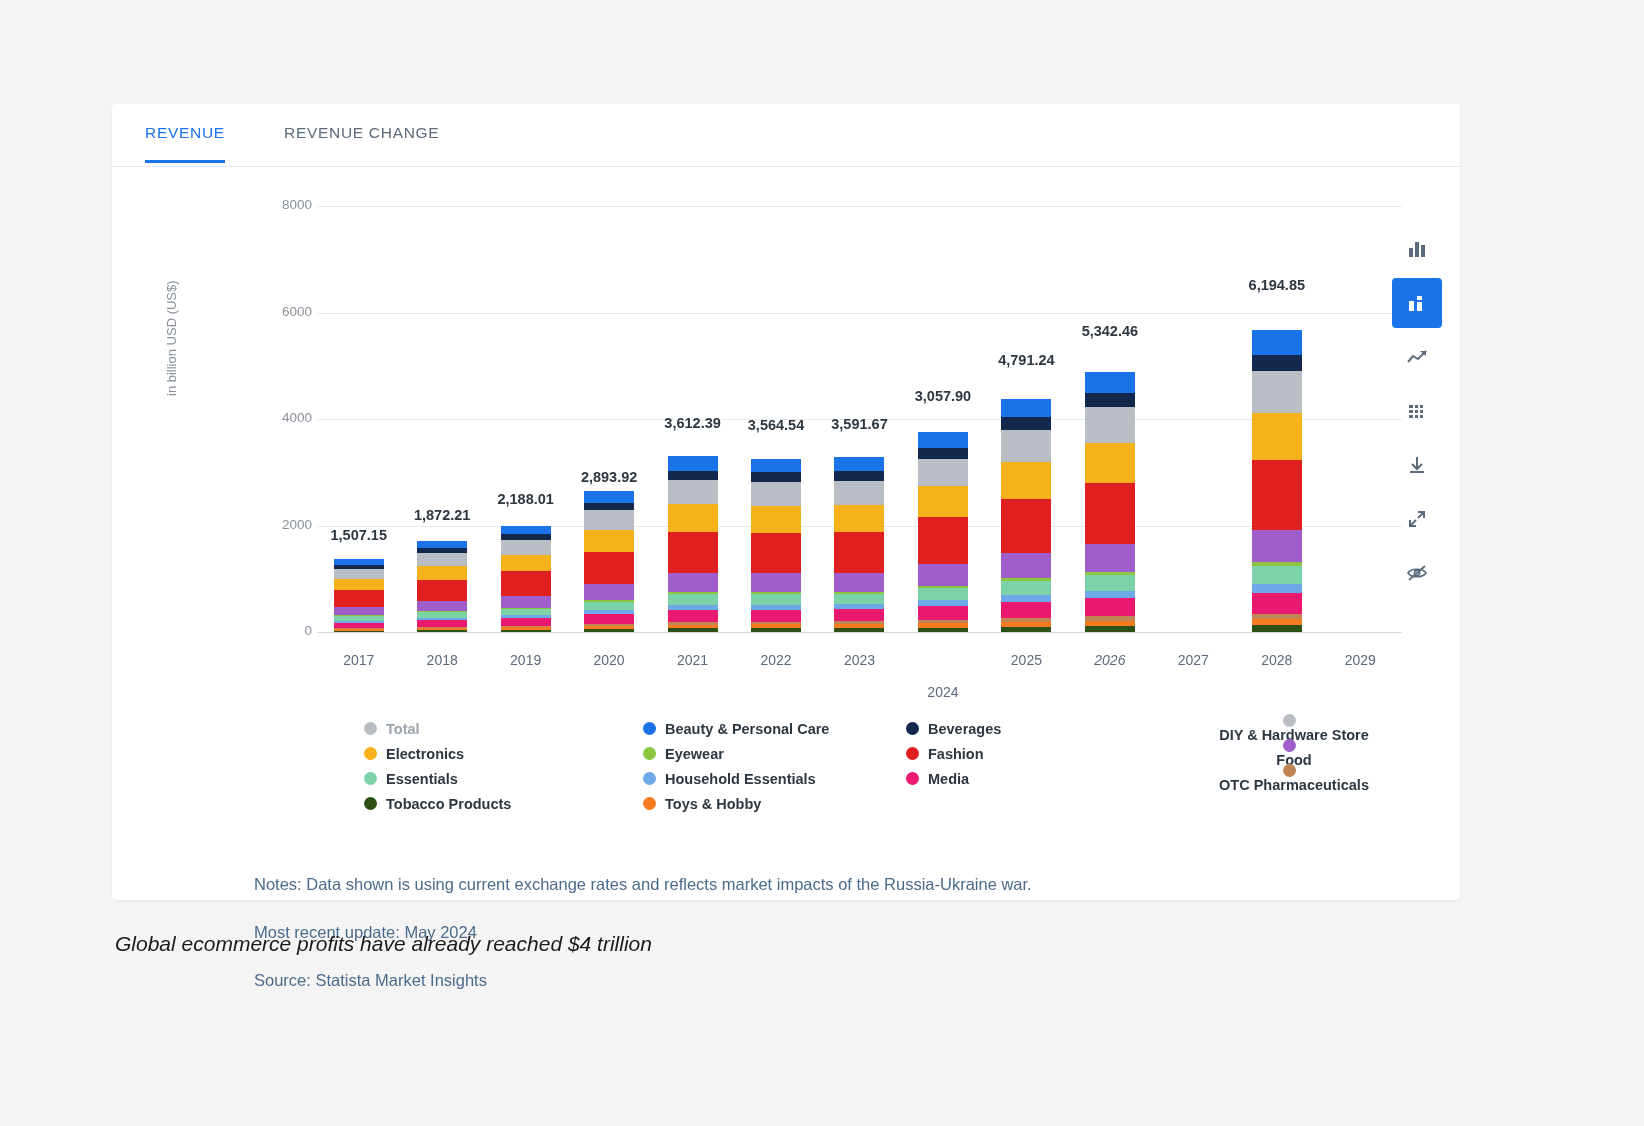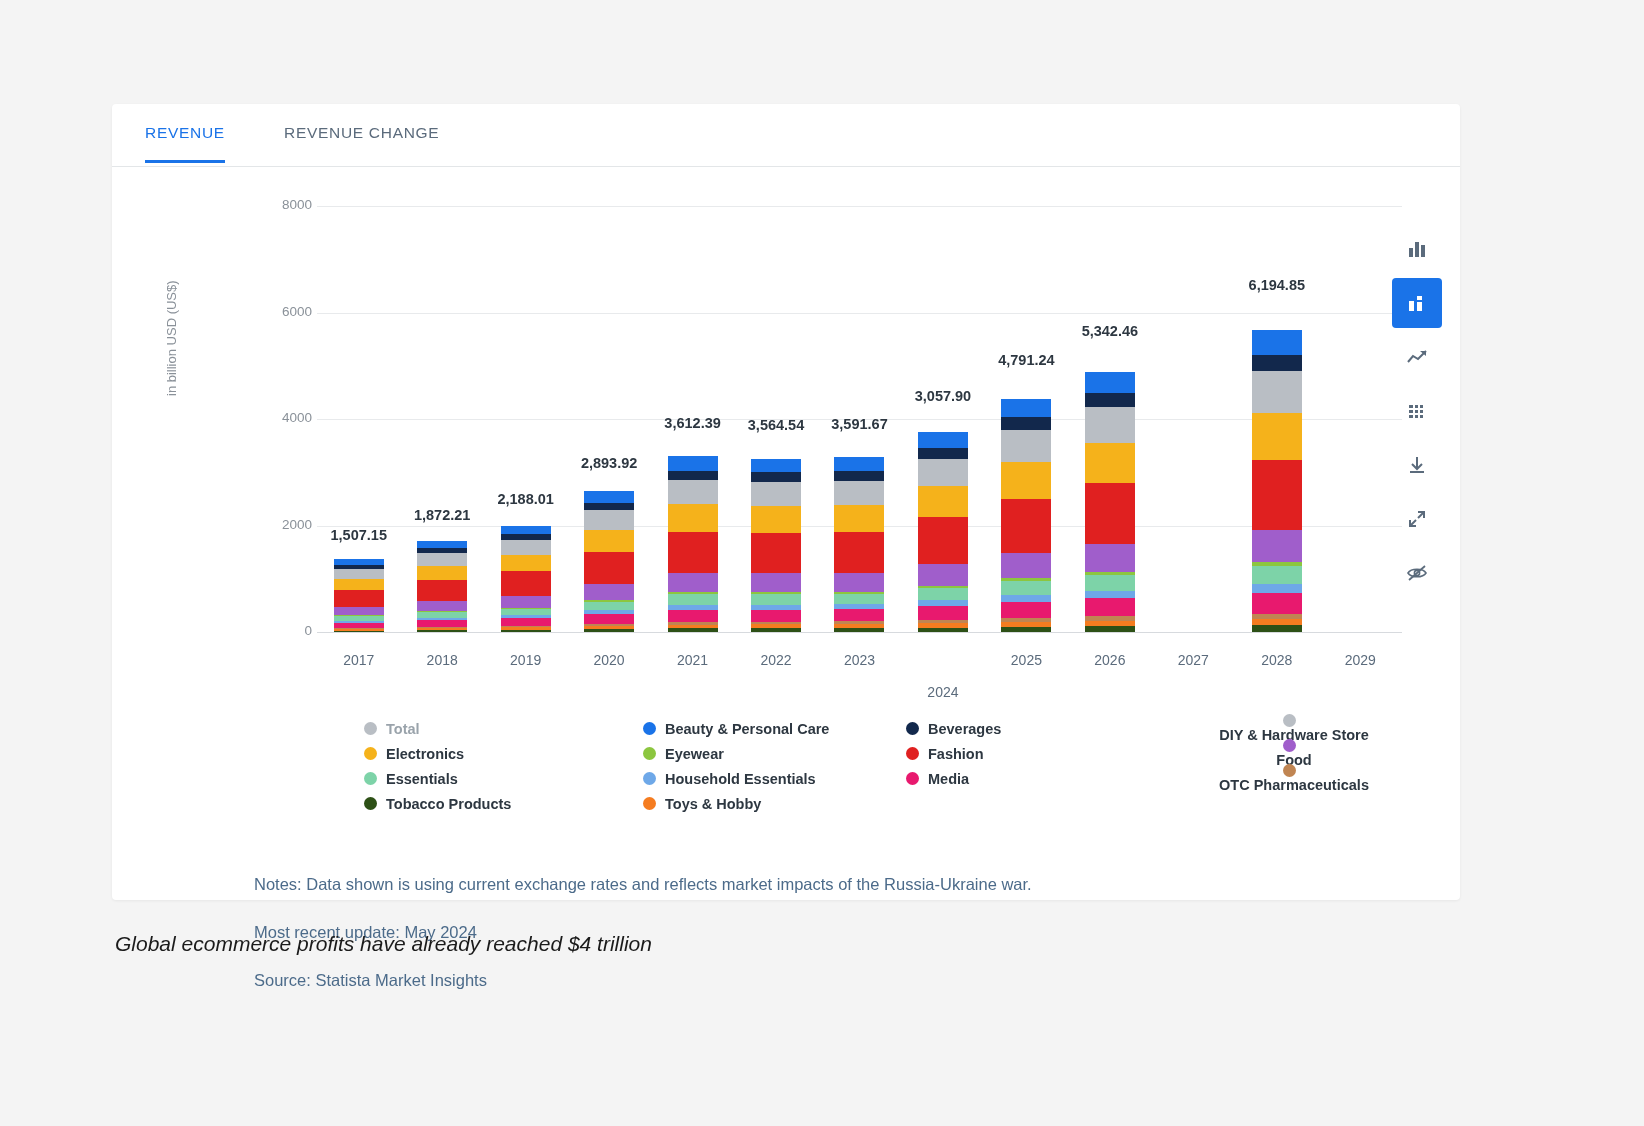--- a/index.html
+++ b/index.html
@@ -283,21 +283,21 @@
             <div class="seg" title="Fashion: 615" style="height: 32.7488px; background: rgb(224, 32, 32);"></div>
             <div class="seg" title="Food: 288" style="height: 15.336px; background: rgb(160, 94, 203);"></div>
             <div class="seg" title="Eyewear: 35" style="height: 1.86375px; background: rgb(140, 198, 63);"></div>
             <div class="seg" title="Furniture: 158" style="height: 8.4135px; background: rgb(125, 211, 168);"></div>
             <div class="seg" title="Household Essentials: 77" style="height: 4.10025px; background: rgb(110, 168, 232);"></div>
             <div class="seg" title="Media: 182" style="height: 9.6915px; background: rgb(232, 25, 110);"></div>
             <div class="seg" title="OTC Pharmaceuticals: 42" style="height: 2.2365px; background: rgb(192, 133, 82);"></div>
             <div class="seg" title="Toys &amp; Hobby: 58" style="height: 3.0885px; background: rgb(245, 124, 32);"></div>
             <div class="seg" title="Tobacco Products: 55" style="height: 2.92875px; background: rgb(45, 80, 22);"></div>
           </div>
-          <div class="bartotal" style="left: -18.2692px; bottom: 235px;">2,893.92</div>
+          <div class="bartotal" style="left: -18.2692px; bottom: 221px;">2,893.92</div>
         </div>
         <div class="barcol" style="left: 333.846px; width: 83.4615px;">
           <div class="bar" style="left: 16.7308px; bottom: 74px;">
             <div class="seg" title="Beauty &amp; Personal Care: 265" style="height: 14.1113px; background: rgb(26, 115, 232);"></div>
             <div class="seg" title="Beverages: 180" style="height: 9.585px; background: rgb(18, 40, 76);"></div>
             <div class="seg" title="DIY &amp; Hardware Store: 456" style="height: 24.282px; background: rgb(185, 190, 196);"></div>
             <div class="seg" title="Electronics: 515" style="height: 27.4237px; background: rgb(245, 178, 27);"></div>
             <div class="seg" title="Fashion: 768" style="height: 40.896px; background: rgb(224, 32, 32);"></div>
             <div class="seg" title="Food: 359" style="height: 19.1167px; background: rgb(160, 94, 203);"></div>
             <div class="seg" title="Eyewear: 43" style="height: 2.28975px; background: rgb(140, 198, 63);"></div>
@@ -423,21 +423,21 @@
     <div id="xticks">
         <div class="xtick" style="left: 205px; width: 83.4615px; top: 486px;">2017</div>
         <div class="xtick" style="left: 288.462px; width: 83.4615px; top: 486px;">2018</div>
         <div class="xtick" style="left: 371.923px; width: 83.4615px; top: 486px;">2019</div>
         <div class="xtick" style="left: 455.385px; width: 83.4615px; top: 486px;">2020</div>
         <div class="xtick" style="left: 538.846px; width: 83.4615px; top: 486px;">2021</div>
         <div class="xtick" style="left: 622.308px; width: 83.4615px; top: 486px;">2022</div>
         <div class="xtick" style="left: 705.769px; width: 83.4615px; top: 486px;">2023</div>
         <div class="xtick" style="left: 789.231px; width: 83.4615px; top: 486px; margin-top: 32px;">2024</div>
         <div class="xtick" style="left: 872.692px; width: 83.4615px; top: 486px;">2025</div>
-        <div class="xtick" style="left: 956.154px; width: 83.4615px; top: 486px;">2026</div>
+        <div class="xtick" style="left: 956.154px; width: 83.4615px; top: 486px; font-style: italic;">2026</div>
         <div class="xtick" style="left: 1039.62px; width: 83.4615px; top: 486px;">2027</div>
         <div class="xtick" style="left: 1123.08px; width: 83.4615px; top: 486px;">2028</div>
         <div class="xtick" style="left: 1206.54px; width: 83.4615px; top: 486px;">2029</div>
       </div>
   </div>
 
   <div class="legend" id="legend">
       <div class="legend-row">
         <div class="legend-item li-0 muted">
           <span class="dot" style="background: rgb(185, 190, 196);"></span>

